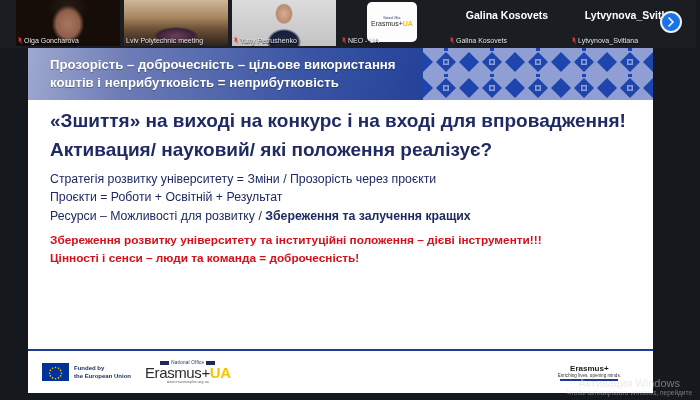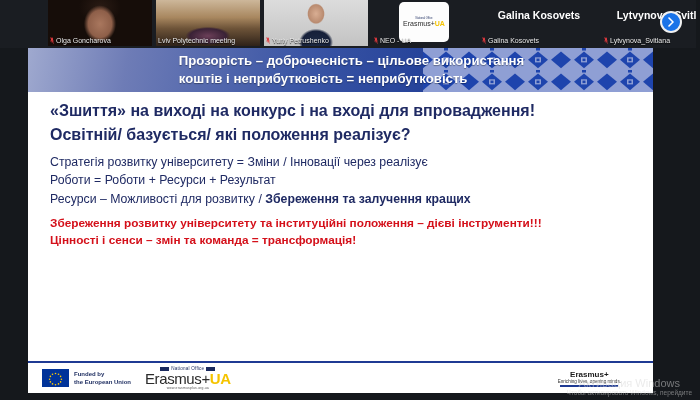--- a/index.html
+++ b/index.html
@@ -8,21 +8,21 @@
     background: #15181c;
     font-family: "Liberation Sans", sans-serif;
     overflow: hidden;
   }
   .app { position: relative; width: 700px; height: 400px; background: #15181c; }
 
   
   .filmstrip {
     position: absolute; left: 0; top: 0; width: 696px; height: 48px;
     background: #1a1d22; display: flex; align-items: flex-start;
-    padding-left: 48px; overflow: hidden;
+    padding-left: 16px; overflow: hidden;
   }
   .tile {
     position: relative; height: 46px; margin-right: 4px; flex: none;
     background: #2a2d33; overflow: hidden;
   }
   .tile.active { outline: 2px solid #2ecc40; outline-offset: -2px; }
   .tile-video { position: absolute; inset: 0; }
   .tile-name {
     position: absolute; left: 0; bottom: 0; right: 0; height: 12px;
     display: flex; align-items: center; gap: 2px; padding: 0 2px;
@@ -56,44 +56,44 @@
       radial-gradient(ellipse 11px 13px at 50% 30%, #d9ae93 0%, #b98b70 70%, rgba(0,0,0,0) 80%),
       radial-gradient(ellipse 20px 16px at 50% 92%, #1e2a44 0%, #16203a 70%, rgba(0,0,0,0) 85%),
       linear-gradient(180deg, #dcdcdc 0%, #c3c3c3 100%); }
 
   
   .slide {
     position: absolute; left: 28px; top: 48px; width: 625px; height: 345px;
     background: #ffffff;
   }
   .banner {
-    position: relative; height: 44px; width: 100%;
+    position: relative; height: 52px; width: 100%;
     background: linear-gradient(100deg, #9fa9cf 0%, #6e7cb6 16%, #3a55a5 44%, #1c3a94 72%, #17307f 100%);
-    display: flex; align-items: center; overflow: hidden; justify-content: center;
+    display: flex; align-items: center; overflow: hidden;
   }
   .banner-text {
     position: relative; z-index: 2; color: #fff; font-weight: bold;
     font-size: 13.2px; line-height: 1.38; padding-left: 22px;
     text-shadow: 0 1px 1px rgba(0,0,0,.35); max-width: 420px;
   }
   .vyshyvanka { position: absolute; right: 0; top: 0; width: 230px; height: 100%; z-index: 1; }
 
   .body {
     padding: 7px 20px 0 22px; color: #1f2a63;
   }
   .ln { font-size: 12.3px; line-height: 1.52; color: #1f2a63; white-space: nowrap; }
-  .ln.bold { font-weight: bold; font-size: 16px; }
+  .ln.bold { font-weight: bold; font-size: 19px; }
   .ln.para { white-space: normal; text-align: justify; }
   .ln b { font-weight: bold; }
   .gap-a { height: 5px; }
   .gap-b { height: 6px; }
   .red { color: #d4101a; font-weight: bold; font-size: 11.8px; line-height: 1.5; white-space: nowrap; }
 
   .footer {
-    position: absolute; left: 0; bottom: 0; width: 100%; height: 32px;
+    position: absolute; left: 0; bottom: 0; width: 100%; height: 44px;
     border-top: 2px solid #1f3a93; background: #fff;
     display: flex; align-items: center; padding: 0 10px 0 14px;
   }
   .eu-flag {
     width: 27px; height: 18px; background: #003399; position: relative; flex: none;
   }
   .funded { margin-left: 5px; font-size: 6px; line-height: 1.35; color: #1a2a5e; font-weight: bold; }
   .eramus-ua { margin-left: 14px; display: flex; flex-direction: column; align-items: center; }
   .natoff { font-size: 4.6px; letter-spacing: .2px; color: #1a2a5e; display:flex; align-items:center; gap:2px; }
   .natoff i { display:inline-block; width:9px; height:4px; background:#1a2a5e; }
@@ -224,28 +224,28 @@
         <rect width="230" height="52" fill="url(#vz)"></rect>
       </svg>
       <div class="banner-text">
         <div>Прозорість – доброчесність – цільове використання</div>
         <div>коштів і неприбутковість = неприбутковість</div>
       </div>
     </div>
 
     <div class="body">
       <div class="ln bold">«Зшиття» на виході на конкурс і на вході для впровадження!</div>
-      <div class="ln bold">Освітній/ базується/ які положення реалізує?</div>
+      <div class="ln bold">Активация/ науковий/ які положення реалізує?</div>
       <div class="gap-a"></div>
-      <div class="ln">Стратегія розвитку університету = Зміни / Інновації через реалізує</div>
-      <div class="ln">Роботи = Роботи + Ресурси + Результат</div>
+      <div class="ln">Стратегія розвитку університету = Зміни / Прозорість через проєкти</div>
+      <div class="ln">Проєкти = Роботи + Освітній + Результат</div>
       <div class="ln"><span>Ресурси – Можливості для розвитку / </span><b>Збереження та залучення кращих</b></div>
       <div class="gap-b"></div>
       <div class="red">Збереження розвитку університету та інституційні положення – дієві інструменти!!!</div>
-      <div class="red">Цінності і сенси – змін та команда = трансформація!</div>
+      <div class="red">Цінності і сенси – люди та команда = доброчесність!</div>
     </div>
 
     <div class="footer">
       <div class="eu-flag">
         <svg width="27" height="18" viewBox="0 0 27 18">
           <rect width="27" height="18" fill="#003399"></rect>
           <g fill="#ffcc00">
             <circle cx="13.5" cy="4.5" r=".8"></circle>
               <circle cx="16.5" cy="5.3" r=".8"></circle>
             <circle cx="18.6" cy="7.4" r=".8"></circle>

